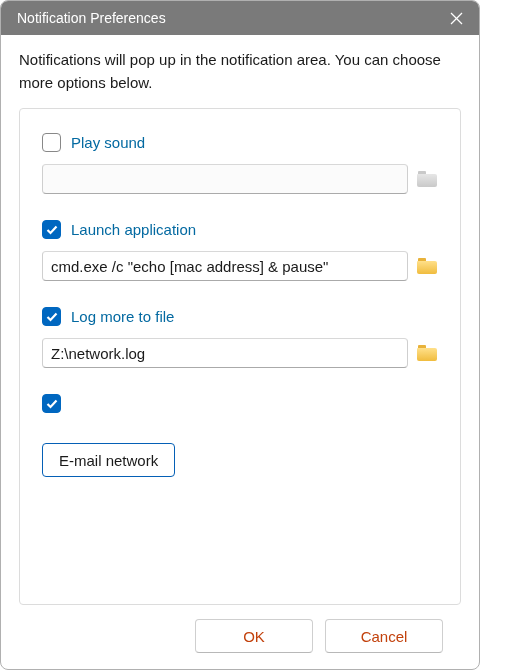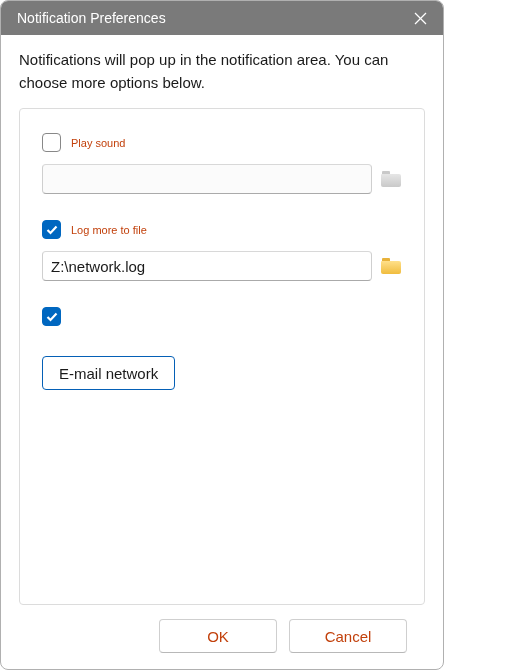--- a/index.html
+++ b/index.html
@@ -10,21 +10,21 @@
     body {
       font-family: "Segoe UI", Tahoma, sans-serif;
       font-size: 15px;
       color: #1a1a1a;
       background: #ffffff;
       width: 524px;
       height: 670px;
       overflow: hidden;
     }
     .window {
-      width: 444px;
+      width: 480px;
       height: 670px;
       background: #ffffff;
       border: 1px solid #b0b0b0;
       border-radius: 8px;
       display: flex;
       flex-direction: column;
       overflow: hidden;
     }
     .titlebar {
       height: 34px;
@@ -98,22 +98,22 @@
     .checkbox.checked {
       background: #0067c0;
       border: 1.5px solid #0067c0;
     }
     .checkbox.checked svg {
       stroke: #ffffff;
       stroke-width: 2.2;
       fill: none;
     }
     .check-label {
-      font-size: 11px;
-      color: #c2410c;
+      font-size: 15px;
+      color: #0369a1;
       cursor: pointer;
     }
     .input-row {
       display: flex;
       align-items: stretch;
       gap: 8px;
     }
     .text-input {
       flex: 1;
       height: 30px;
@@ -226,20 +226,39 @@
           <input class="text-input disabled" type="text" value="" style="">
           <div class="folder-btn">
             <div class="folder-icon gray">
               <div class="tab"></div>
                 <div class="body-shape"></div>
             </div>
           </div>
         </div>
       </div>
 
+      <div class="section">
+        <div class="check-row">
+          <div class="checkbox checked">
+            <svg width="12" height="10" viewBox="0 0 12 10">
+              <polyline points="1.5,5 4.5,8 10.5,1.5"></polyline>
+            </svg>
+          </div>
+          <span class="check-label">Launch application</span>
+        </div>
+        <div class="input-row">
+          <input class="text-input" type="text" value="cmd.exe /c &quot;echo [mac address] &amp; pause&quot;" style="">
+          <div class="folder-btn">
+            <div class="folder-icon yellow">
+              <div class="tab"></div>
+                <div class="body-shape"></div>
+            </div>
+          </div>
+        </div>
+      </div>
 
       <div class="section">
         <div class="check-row">
           <div class="checkbox checked">
             <svg width="12" height="10" viewBox="0 0 12 10">
               <polyline points="1.5,5 4.5,8 10.5,1.5"></polyline>
             </svg>
           </div>
           <span class="check-label">Log more to file</span>
         </div>

